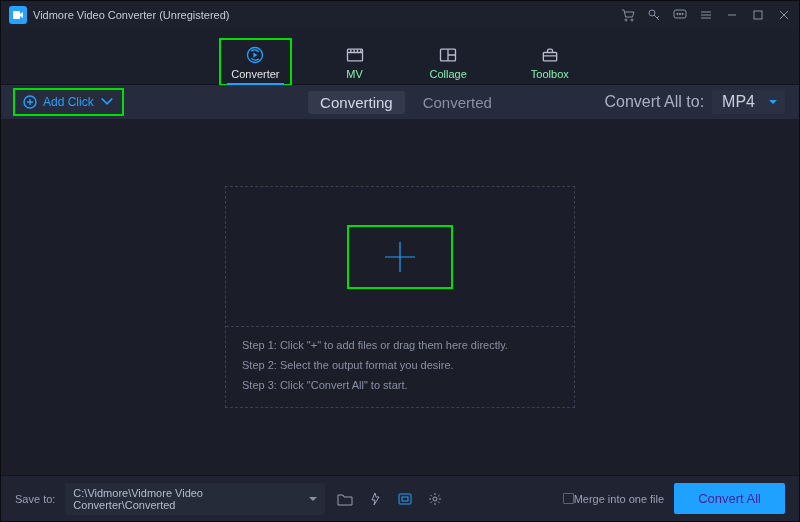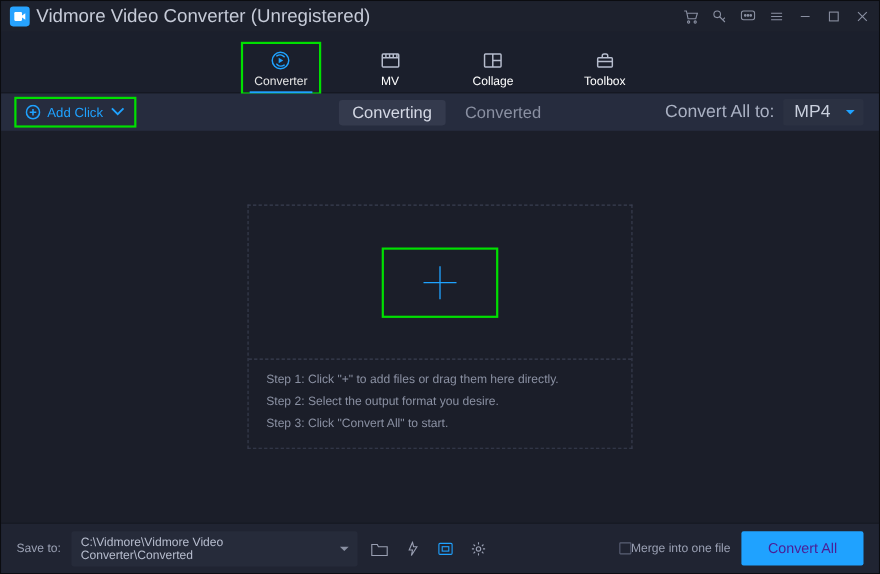--- a/index.html
+++ b/index.html
@@ -3,29 +3,29 @@
 <meta charset="utf-8">
 <style>
   * { margin: 0; padding: 0; box-sizing: border-box; font-family: "Segoe UI", Arial, sans-serif; }
   body { background: #13151a; width: 800px; height: 522px; overflow: hidden; color: #aab1c3; font-size: 12px; }
   .app { width: 800px; height: 522px; background: linear-gradient(180deg,#202432 0%,#1a1d28 100%); display: flex; flex-direction: column; border: 1px solid #0b0c10; }
 
   
   .titlebar { height: 28px; display: flex; align-items: center; padding: 0 8px; background: #1d212d; gap: 6px; }
   .logo { width: 18px; height: 18px; background: #27a3ff; border-radius: 3px; display: flex; align-items: center; justify-content: center; }
   .logo svg { width: 12px; height: 12px; }
-  .title-text { font-size: 17px; color: #c6cbd8; }
+  .title-text { font-size: 11px; color: #c6cbd8; }
   .titlebar-spacer { flex: 1; }
   .title-icons { display: flex; gap: 12px; align-items: center; color: #8a90a2; }
   .title-icons span, .title-icons .win-btn { display: inline-flex; width: 14px; height: 14px; align-items: center; justify-content: center; cursor: pointer; }
   .win-btn svg { width: 10px; height: 10px; stroke: #8a90a2; fill: none; }
 
   
   .topnav { height: 56px; display: flex; justify-content: center; gap: 44px; align-items: flex-end; background: #1b1f2c; border-bottom: 1px solid #13151d; }
-  .nav-item { display: flex; flex-direction: column; align-items: center; gap: 3px; padding: 5px 10px 4px; cursor: pointer; color: #ffffff; position: relative; }
+  .nav-item { display: flex; flex-direction: column; align-items: center; gap: 3px; padding: 5px 10px 4px; cursor: pointer; color: #86efac; position: relative; }
   .nav-item svg { width: 22px; height: 20px; }
   .nav-item span { font-size: 11px; }
   .nav-item.active { color: #e5e5e5; }
   .nav-item.active::after { content: ""; position: absolute; left: 6px; right: 6px; bottom: -1px; height: 2px; background: #1fa2ff; }
   .hl-green { outline: 2px solid #00e000; }
 
   
   .subbar { height: 34px; background: #262c3e; display: flex; align-items: center; padding: 0 14px; gap: 10px; }
   .add-files { display: flex; align-items: center; gap: 6px; color: #1fa2ff; cursor: pointer; padding: 5px 8px; }
   .add-files svg { width: 14px; height: 14px; }

